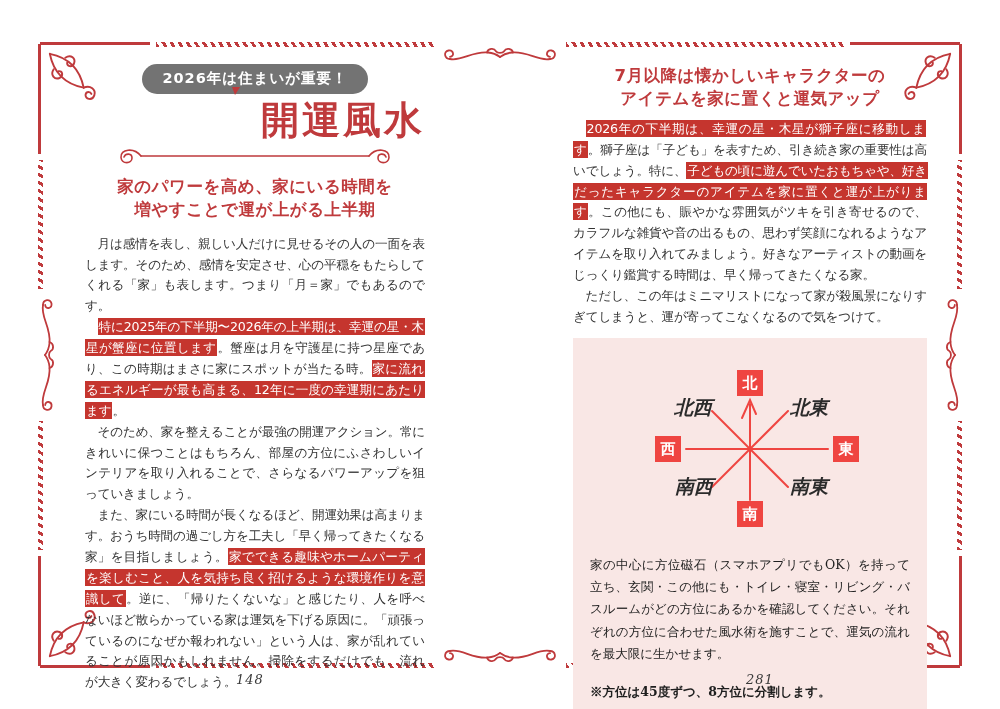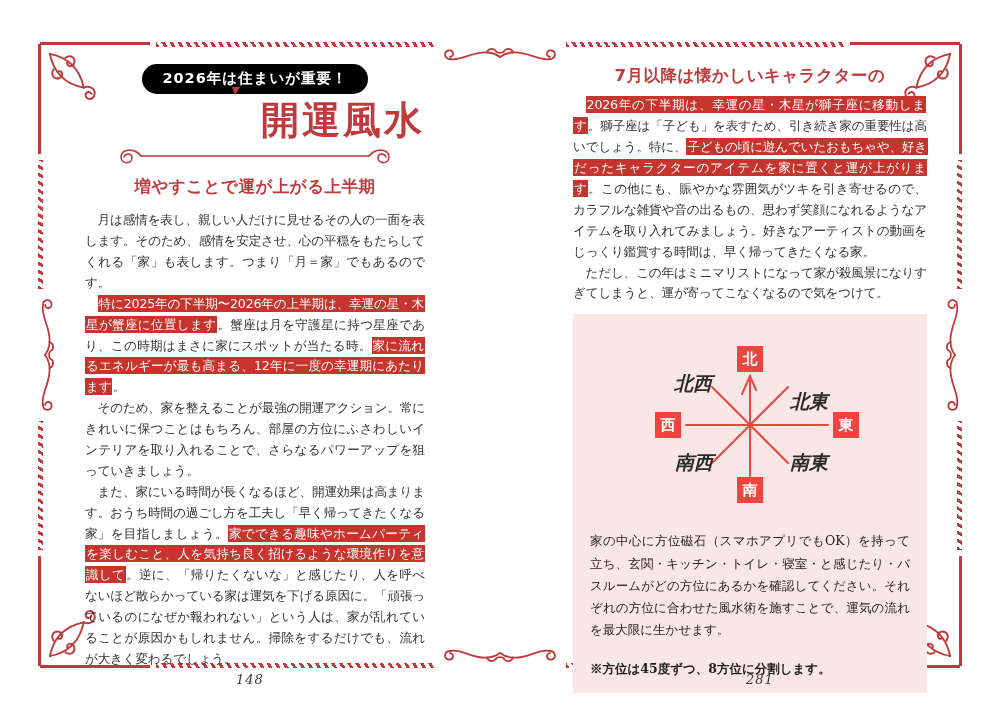--- a/index.html
+++ b/index.html
@@ -28,21 +28,21 @@
   .edge-left .vorn svg{transform:rotate(90deg);}
   .edge-right .vorn svg{transform:rotate(-90deg);}
   .corner{position:absolute;width:58px;height:58px;}
   .corner-tl{left:5px;top:5px;}
   .corner-tr{right:5px;top:5px;transform:scaleX(-1);}
   .corner-bl{left:5px;bottom:5px;transform:scaleY(-1);}
   .corner-br{right:5px;bottom:5px;transform:scale(-1,-1);}
   
   .page-left{position:absolute;left:85px;top:64px;width:340px;}
   .badge-wrap{text-align:center;}
-  .badge{display:inline-block;position:relative;background:#000000;color:#fff;
+  .badge{display:inline-block;position:relative;background:#737373;color:#fff;
     font-weight:bold;font-size:14.5px;letter-spacing:1px;padding:5px 20px 6px;border-radius:16px;}
   .badge:after{content:"";position:absolute;left:40%;bottom:-7px;
     border:6px solid transparent;border-top:8px solid #bf3a3c;border-left-width:3px;border-right-width:5px;}
   .big-title{margin-top:5px;text-align:right;color:#bf3a3c;
     font-family:"DejaVu Serif","Liberation Serif",serif;font-weight:bold;
     font-size:38px;line-height:1.1;letter-spacing:3px;}
   .divider{display:block;margin:2px auto 0;width:300px;height:26px;}
   .subtitle{margin-top:6px;text-align:center;color:#bf3a3c;font-weight:bold;
     font-size:16.5px;line-height:1.42;letter-spacing:0.5px;}
   .body-text{margin-top:12px;font-size:12.6px;line-height:1.66;color:#333;
@@ -59,21 +59,21 @@
   .compass svg{position:absolute;left:0;top:0;}
   .dir-box{position:absolute;width:26px;height:26px;background:#ef4541;color:#fff;
     font-weight:bold;font-size:15px;line-height:26px;text-align:center;}
   .dir-n{left:137px;top:16px;}
   .dir-s{left:137px;top:147px;}
   .dir-w{left:55px;top:82px;}
   .dir-e{left:233px;top:82px;}
   .dir-diag{position:absolute;transform:translate(-50%,-50%);color:#2b2b2b;
     font-weight:bold;font-size:19px;white-space:nowrap;font-style:italic;}
   .dir-nw{left:93px;top:54px;}
-  .dir-ne{left:209px;top:72px;}
+  .dir-ne{left:209px;top:54px;}
   .dir-sw{left:94px;top:133px;}
   .dir-se{left:209px;top:133px;}
   .caption{margin-top:10px;font-family:"DejaVu Serif","Liberation Serif",serif;
     font-size:12.5px;line-height:1.78;color:#1e1e1e;text-align:justify;}
   .note{margin-top:16px;font-family:"DejaVu Serif","Liberation Serif",serif;
     font-size:12.5px;line-height:1.7;color:#1e1e1e;font-weight:bold;}
   
   .pagenum{position:absolute;top:672px;width:44px;text-align:center;
     font-family:"DejaVu Serif","Liberation Serif",serif;font-size:13px;color:#3a3a3a;letter-spacing:1px;font-style:italic;}
   .pn-left{left:228px;}
@@ -172,33 +172,35 @@
   <div class="badge-wrap">
     <span class="badge">
       <span>2026年は住まいが重要！</span>
     </span>
   </div>
   <div class="big-title">開運風水</div>
   <svg class="divider">
       <use href="#sym-divider"></use>
     </svg>
   <div class="subtitle">
+    <div>家のパワーを高め、家にいる時間を</div>
     <div>増やすことで運が上がる上半期</div>
   </div>
   <div class="body-text">
     <p><span>月は感情を表し、親しい人だけに見せるその人の一面を表します。そのため、感情を安定させ、心の平穏をもたらしてくれる「家」も表します。つまり「月＝家」でもあるのです。</span></p>
     <p><span class="hl">特に2025年の下半期〜2026年の上半期は、幸運の星・木星が蟹座に位置します</span><span>。蟹座は月を守護星に持つ星座であり、この時期はまさに家にスポットが当たる時。</span><span class="hl">家に流れるエネルギーが最も高まる、12年に一度の幸運期にあたります</span><span>。</span></p>
     <p><span>そのため、家を整えることが最強の開運アクション。常にきれいに保つことはもちろん、部屋の方位にふさわしいインテリアを取り入れることで、さらなるパワーアップを狙っていきましょう。</span></p>
     <p><span>また、家にいる時間が長くなるほど、開運効果は高まります。おうち時間の過ごし方を工夫し「早く帰ってきたくなる家」を目指しましょう。</span><span class="hl">家でできる趣味やホームパーティを楽しむこと、人を気持ち良く招けるような環境作りを意識して</span><span>。逆に、「帰りたくないな」と感じたり、人を呼べないほど散らかっている家は運気を下げる原因に。「頑張っているのになぜか報われない」という人は、家が乱れていることが原因かもしれません。掃除をするだけでも、流れが大きく変わるでしょう。</span></p>
   </div>
 </div>
 
 <div class="page-right">
   <div class="r-heading">
     <div>7月以降は懐かしいキャラクターの</div>
+    <div>アイテムを家に置くと運気アップ</div>
   </div>
   <div class="body-text">
     <p><span class="hl">2026年の下半期は、幸運の星・木星が獅子座に移動します</span><span>。獅子座は「子ども」を表すため、引き続き家の重要性は高いでしょう。特に、</span><span class="hl">子どもの頃に遊んでいたおもちゃや、好きだったキャラクターのアイテムを家に置くと運が上がります</span><span>。この他にも、賑やかな雰囲気がツキを引き寄せるので、カラフルな雑貨や音の出るもの、思わず笑顔になれるようなアイテムを取り入れてみましょう。好きなアーティストの動画をじっくり鑑賞する時間は、早く帰ってきたくなる家。</span></p>
     <p><span>ただし、この年はミニマリストになって家が殺風景になりすぎてしまうと、運が寄ってこなくなるので気をつけて。</span></p>
   </div>
   <div class="panel">
     <div class="compass">
       <svg width="300" height="190">
         <g stroke="#ef4541" stroke-width="2" fill="none" stroke-linecap="round">
           <path d="M150 95 L150 50"></path>
@@ -214,19 +216,19 @@
       </svg>
       <div class="dir-box dir-n">北</div>
       <div class="dir-box dir-s">南</div>
       <div class="dir-box dir-e">東</div>
       <div class="dir-box dir-w">西</div>
       <div class="dir-diag dir-nw">北西</div>
       <div class="dir-diag dir-ne">北東</div>
       <div class="dir-diag dir-sw">南西</div>
       <div class="dir-diag dir-se">南東</div>
     </div>
-    <div class="caption">家の中心に方位磁石（スマホアプリでもOK）を持って立ち、玄関・キッチン・トイレ・寝室・と感じたり・バスルームがどの方位にあるかを確認してください。それぞれの方位に合わせた風水術を施すことで、運気の流れを最大限に生かせます。</div>
+    <div class="caption">家の中心に方位磁石（スマホアプリでもOK）を持って立ち、玄関・この他にも・トイレ・寝室・リビング・バスルームがどの方位にあるかを確認してください。それぞれの方位に合わせた風水術を施すことで、運気の流れを最大限に生かせます。</div>
     <div class="note">※方位は45度ずつ、8方位に分割します。</div>
   </div>
 </div>
 
 <div class="pagenum pn-left">148</div>
 <div class="pagenum pn-right">281</div>
 
 </body></html>

